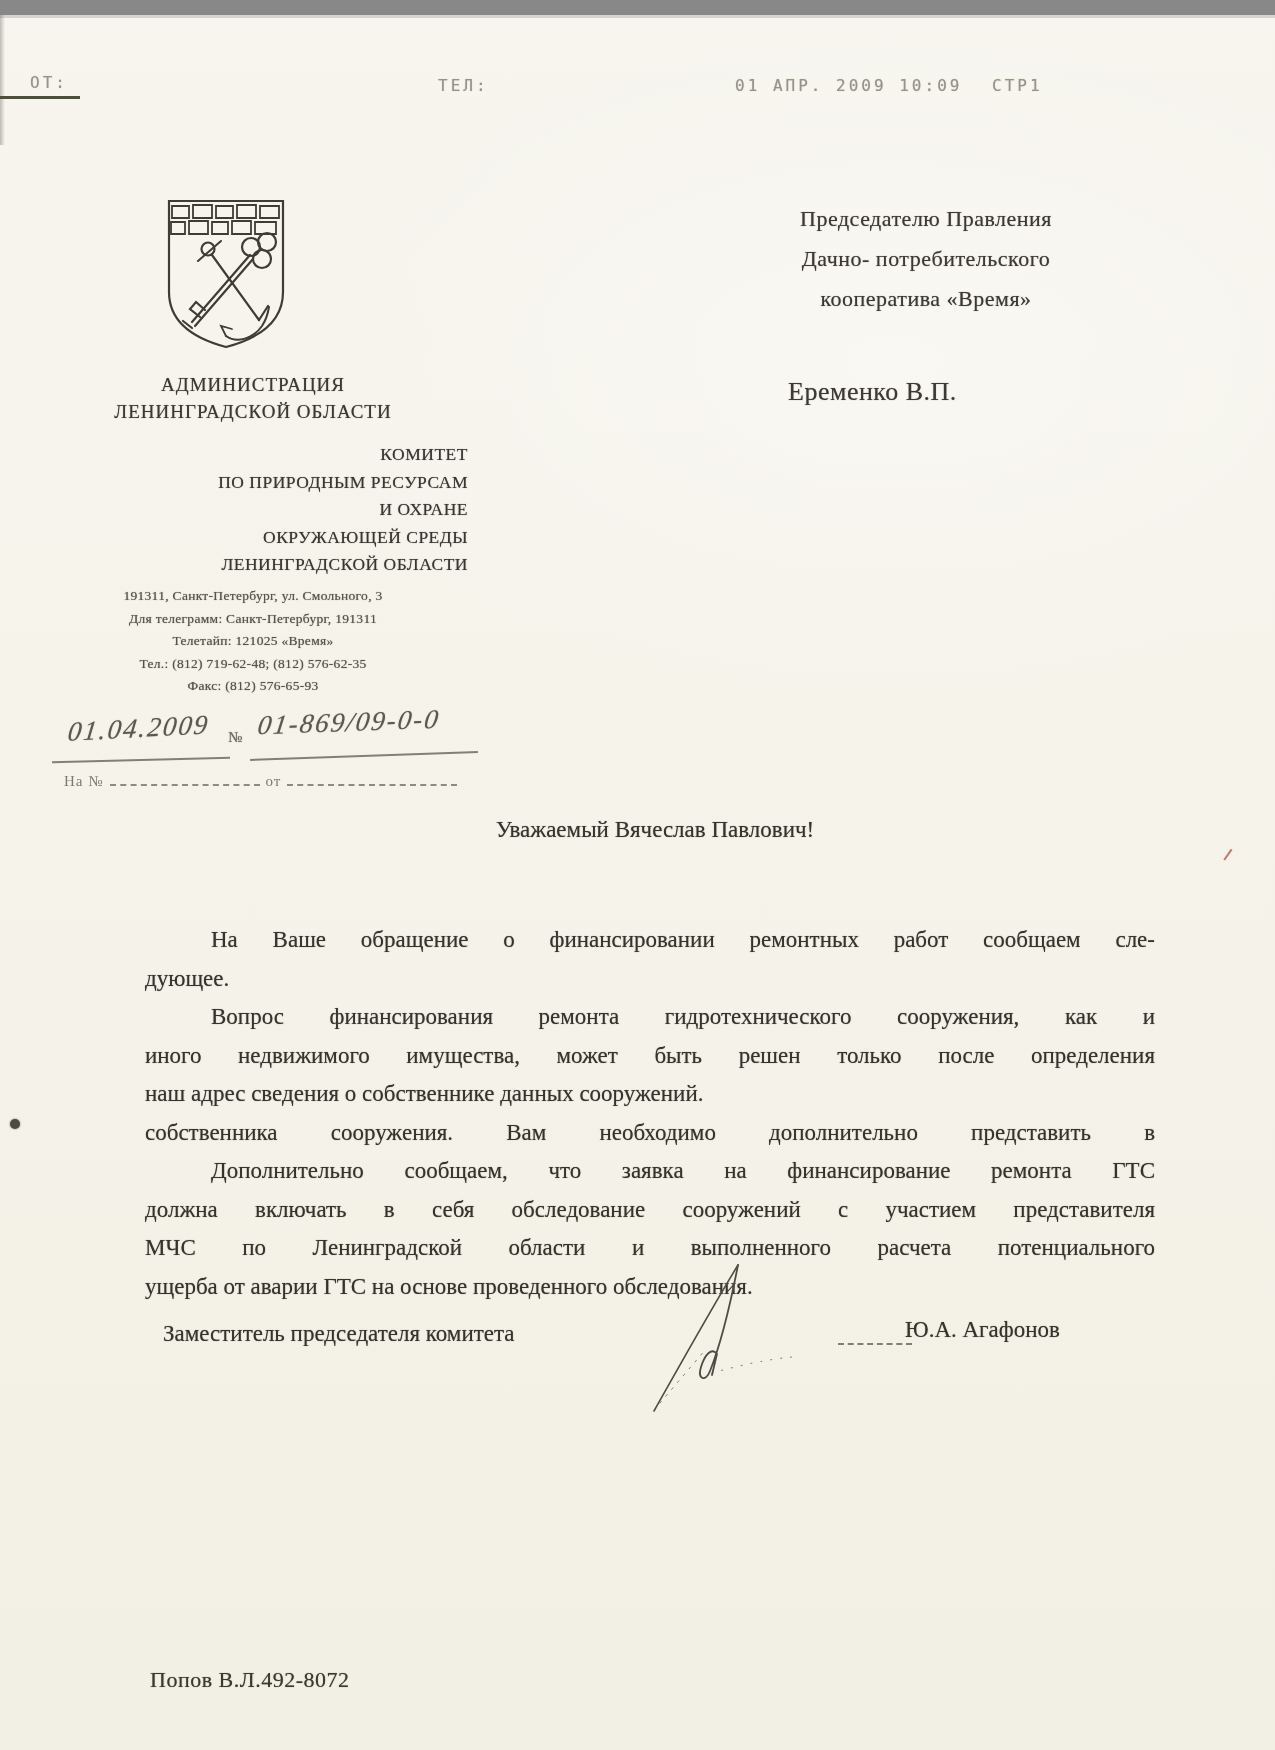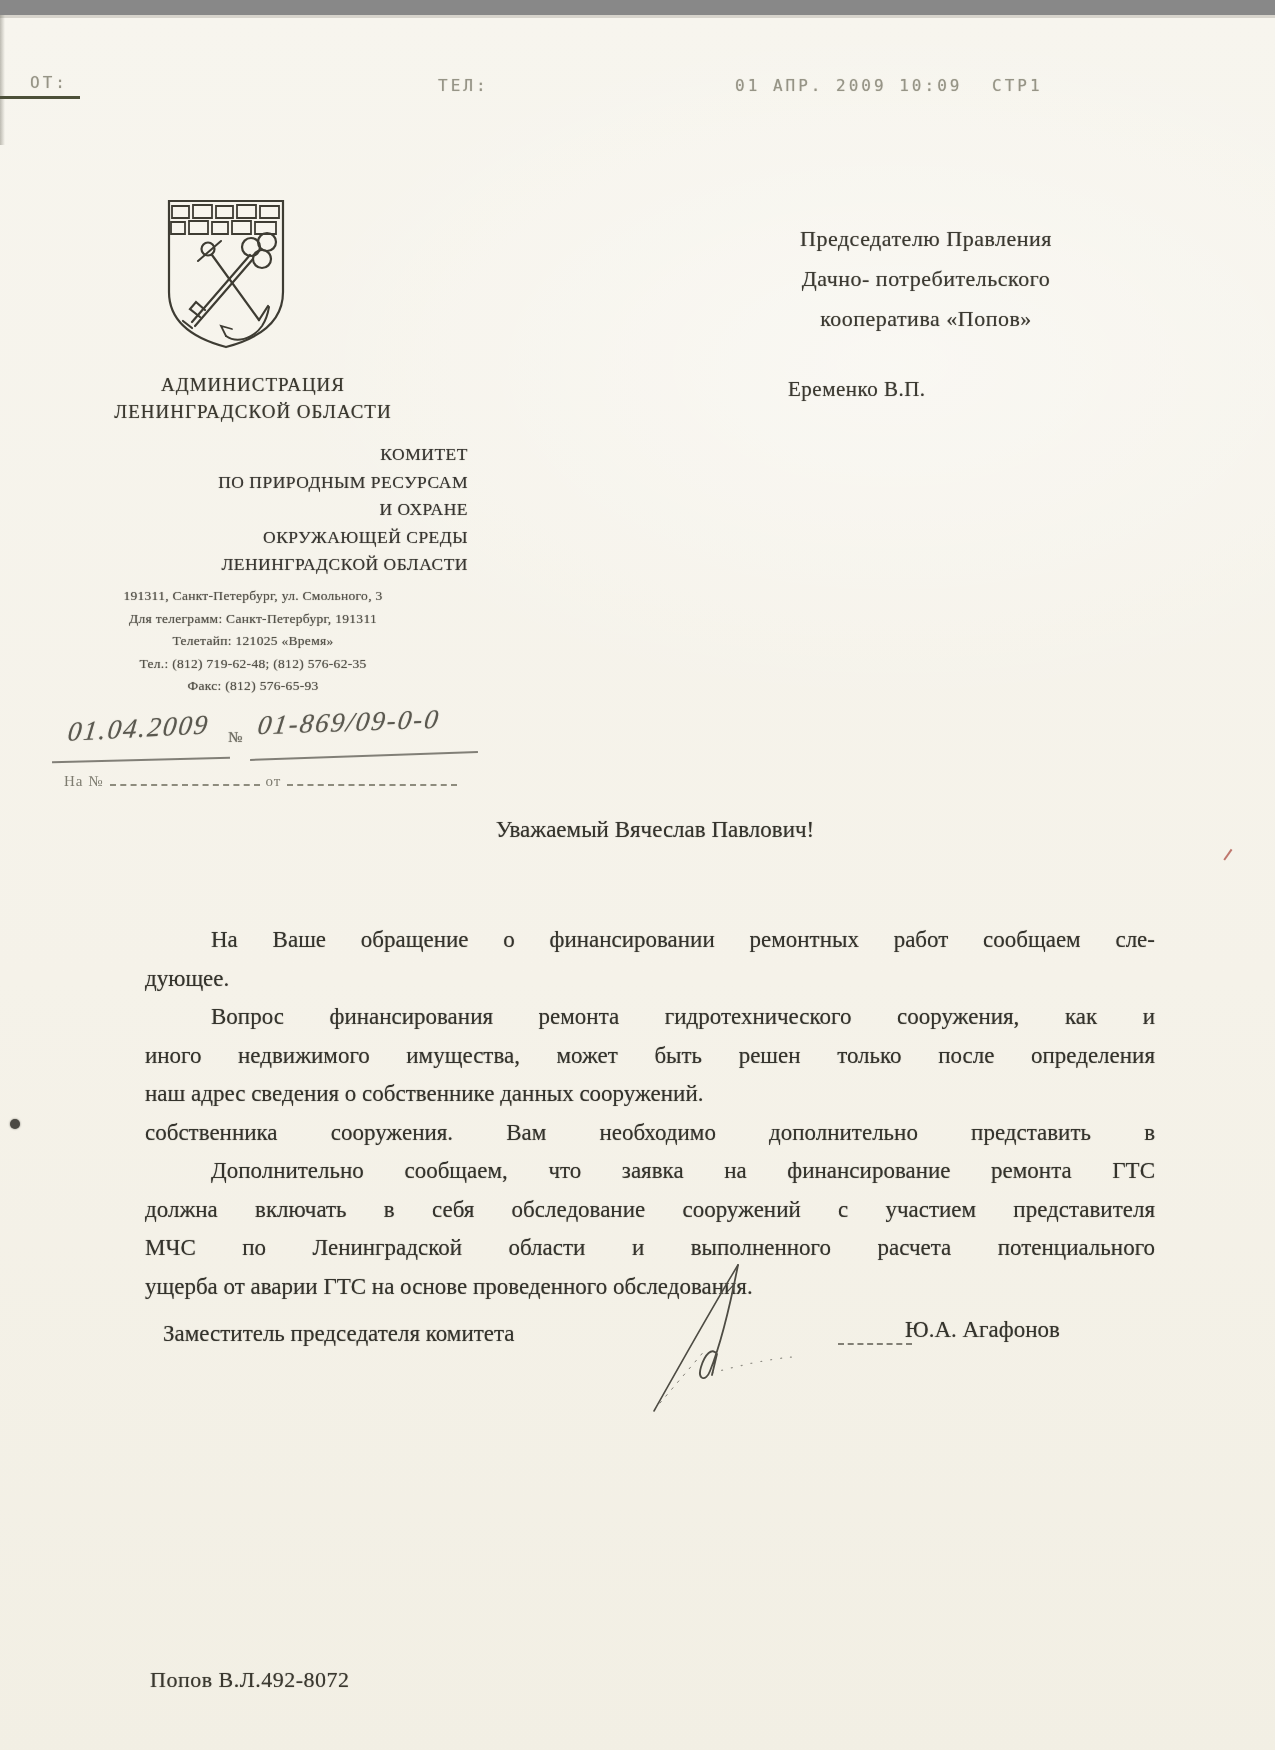--- a/index.html
+++ b/index.html
@@ -51,23 +51,23 @@
   .ref-no-label{position:absolute;left:228px;top:714px;font-size:15px;color:#6e6c61;}
   .hand-number{left:258px;top:692px;transform:rotate(-2deg) skewX(-10deg);}
   .hand-rule{position:absolute;height:0;border-top:2px solid #64625a;opacity:0.8;}
   .rule-date{left:52px;top:744px;width:178px;transform:rotate(-1.5deg);}
   .rule-number{left:250px;top:740px;width:228px;transform:rotate(-2deg);}
 
   .reply-line{position:absolute;left:64px;top:758px;font-size:15px;color:#7d7b6f;letter-spacing:1px;text-align:center;}
   .reply-dash{display:inline-block;height:11px;border-bottom:2px dashed #8d8b7d;margin:0 6px;vertical-align:baseline;}
 
   
-  .recipient{position:absolute;left:758px;top:204px;width:336px;text-align:center;
+  .recipient{position:absolute;left:758px;top:184px;width:336px;text-align:center;
     font-size:22px;line-height:40px;color:#3b3931;letter-spacing:0.5px;}
-  .recipient-name{position:absolute;left:788px;top:362px;font-size:21px;color:#3b3931;letter-spacing:0.5px;}
+  .recipient-name{position:absolute;left:788px;top:362px;font-size:26px;color:#3b3931;letter-spacing:0.5px;}
 
   
   .salutation{position:absolute;left:150px;top:802px;width:1010px;text-align:center;
     font-size:23px;color:#34332c;}
   .body-block{position:absolute;left:145px;top:906px;width:1010px;font-size:23px;color:#34332c;}
   .bl{line-height:38.5px;height:38.5px;}
   .jl{text-align:justify;text-align-last:justify;}
   .ll{text-align:left;}
   .ind{text-indent:66px;}
 
@@ -159,21 +159,21 @@
   <div class="hand-rule rule-date"></div>
   <div class="hand-rule rule-number"></div>
 
   <div class="reply-line">
     <span>На №</span><span class="reply-dash" style="width:150px"></span><span>от</span><span class="reply-dash" style="width:170px"></span>
   </div>
 
   <div class="recipient scan-text">
     <div>Председателю Правления</div>
     <div>Дачно- потребительского</div>
-    <div>кооператива «Попов»</div>
+    <div>кооператива «Время»</div>
   </div>
   <div class="recipient-name scan-text">Еременко В.П.</div>
 
   <div class="salutation scan-text">Уважаемый Вячеслав Павлович!</div>
 
   <div class="body-block scan-text">
     <div class="bl jl ind">На Ваше обращение о финансировании ремонтных работ сообщаем сле-</div>
     <div class="bl ll">дующее.</div>
     <div class="bl jl ind">Вопрос финансирования ремонта гидротехнического сооружения, как и</div>
     <div class="bl jl">иного недвижимого имущества, может быть решен только после определения</div>

